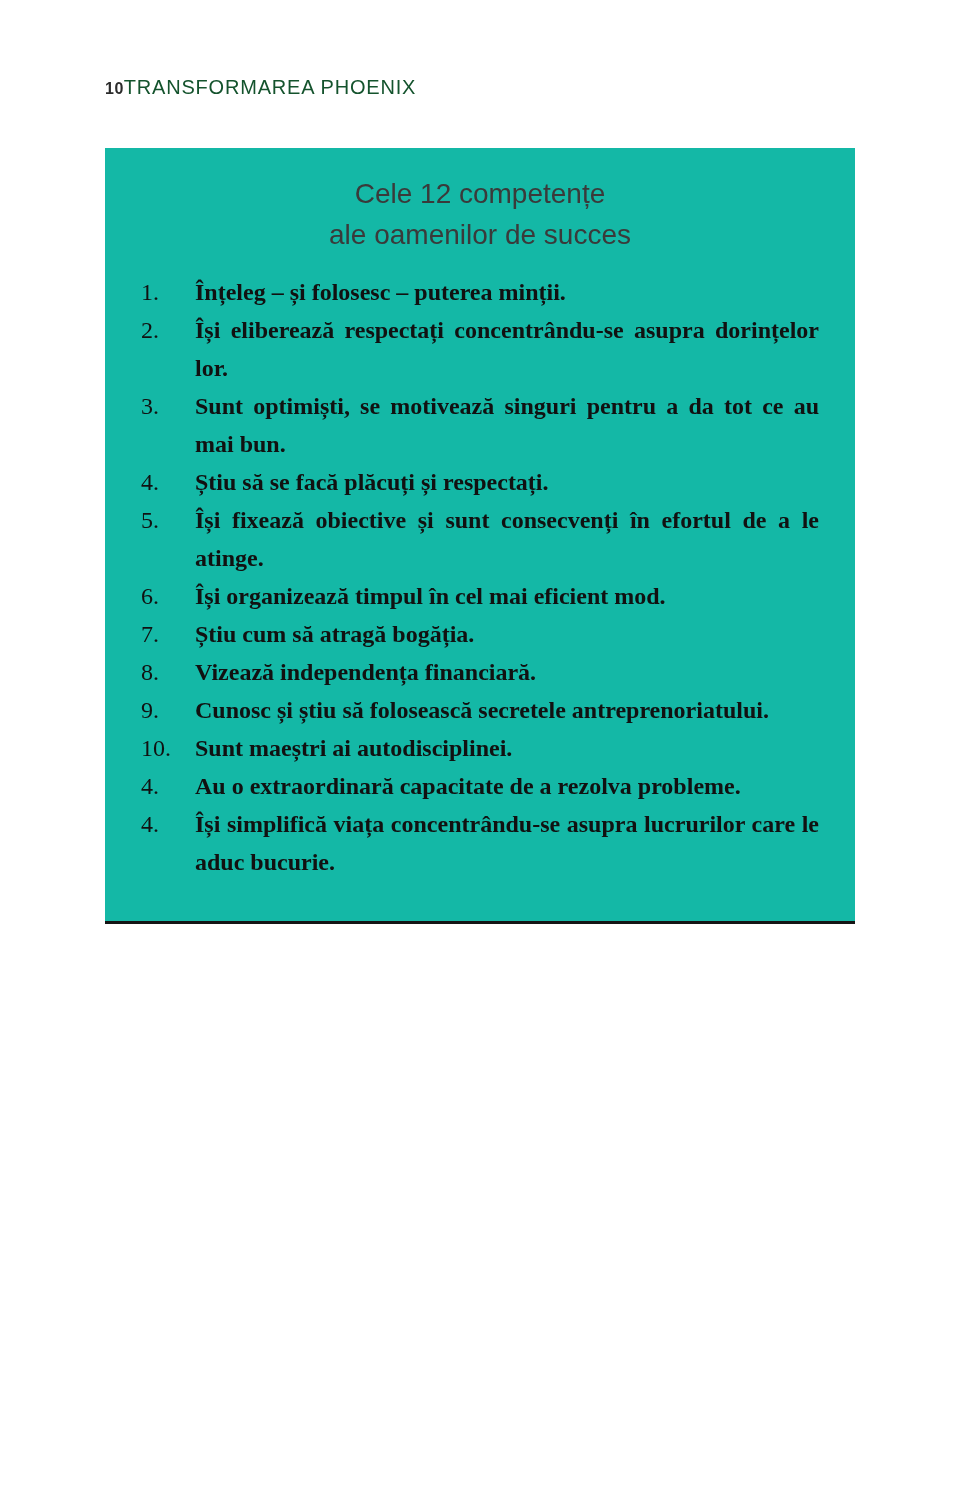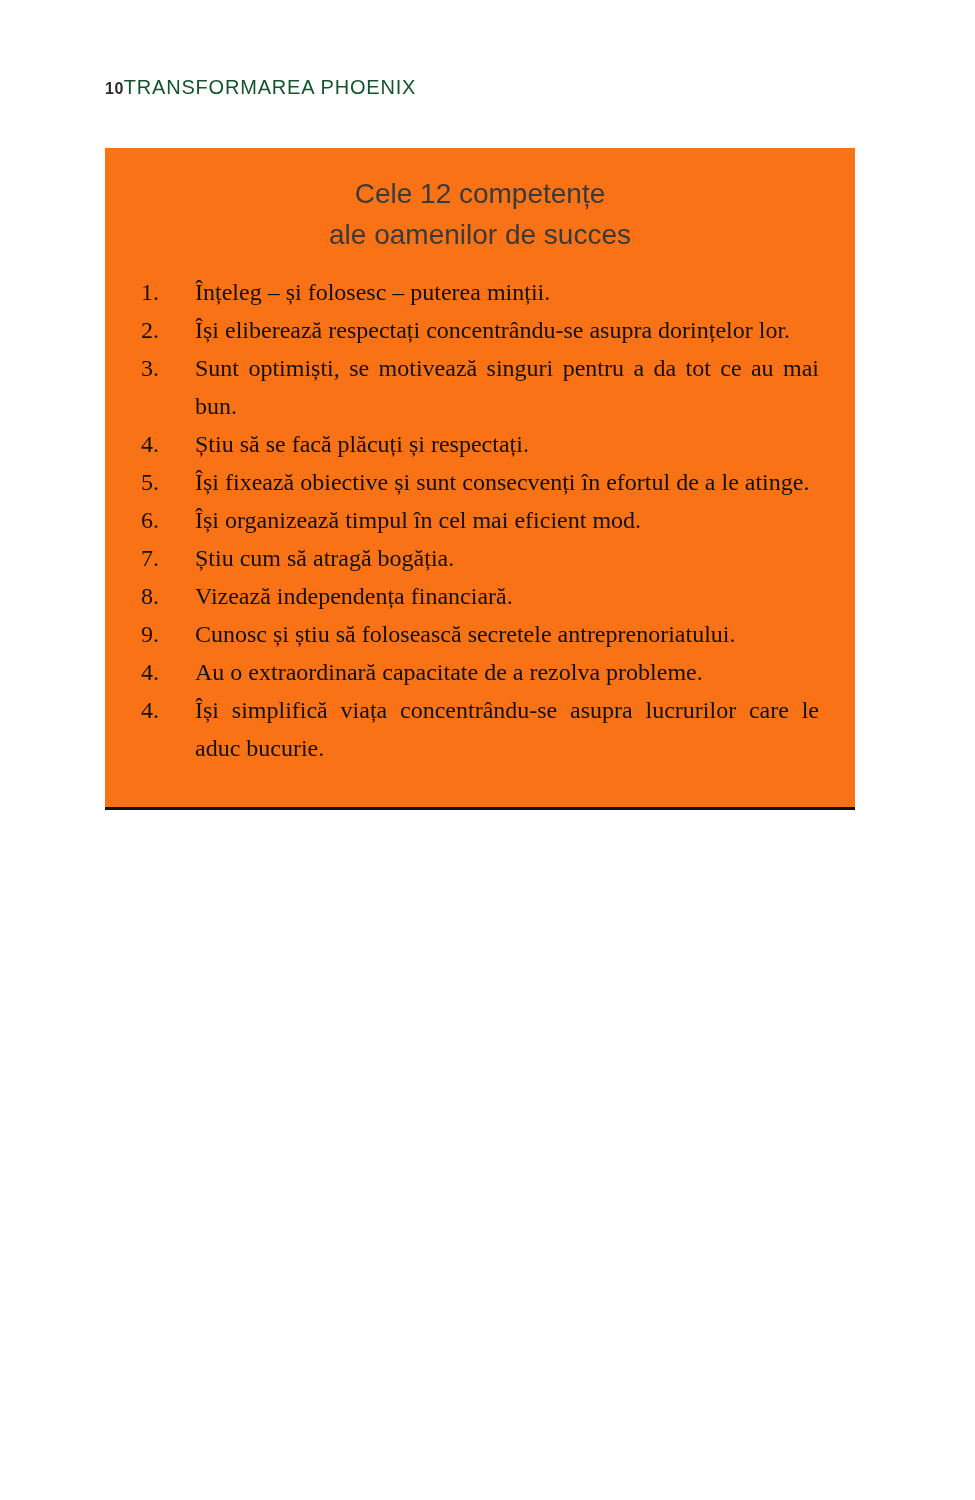--- a/index.html
+++ b/index.html
@@ -34,21 +34,21 @@
     font-weight: 500;
     letter-spacing: 0.8px;
     text-transform: uppercase;
     color: #14532d;
   }
   .competences-box {
     position: absolute;
     top: 148px;
     left: 105px;
     width: 750px;
-    background: #f97316;
+    background: #14b8a6;
     border-bottom: 3px solid #141414;
     padding: 26px 36px 40px 36px;
   }
   .box-title {
     text-align: center;
     font-family: "Liberation Sans", sans-serif;
     font-weight: 500;
     font-size: 28px;
     line-height: 1.45;
     color: #3a3a3a;
@@ -62,20 +62,21 @@
     color: #111111;
   }
   .item-number {
     flex: 0 0 54px;
     text-align: left;
   }
   .item-text {
     flex: 1;
     text-align: justify;
     hyphens: manual;
+    font-weight: bold;
   }
 </style>
 </head>
 <body>
 
 <div class="page">
 
   <div class="header">
     <span class="page-number">10</span>
     <span class="running-title">TRANSFORMAREA PHOENIX</span>
@@ -118,20 +119,24 @@
       </li>
       <li class="competence-item">
         <span class="item-number">8.</span>
         <span class="item-text">Vizează independența financiară.</span>
       </li>
       <li class="competence-item">
         <span class="item-number">9.</span>
         <span class="item-text">Cunosc și știu să folosească secretele antreprenoria­tului.</span>
       </li>
       <li class="competence-item">
+        <span class="item-number">10.</span>
+        <span class="item-text">Sunt maeștri ai autodisciplinei.</span>
+      </li>
+      <li class="competence-item">
         <span class="item-number">4.</span>
         <span class="item-text">Au o extraordinară capacitate de a rezolva probleme.</span>
       </li>
       <li class="competence-item">
         <span class="item-number">4.</span>
         <span class="item-text">Își simplifică viața concentrându-se asupra lucrurilor care le aduc bucurie.</span>
       </li>
     </ol>
   </div>
 

